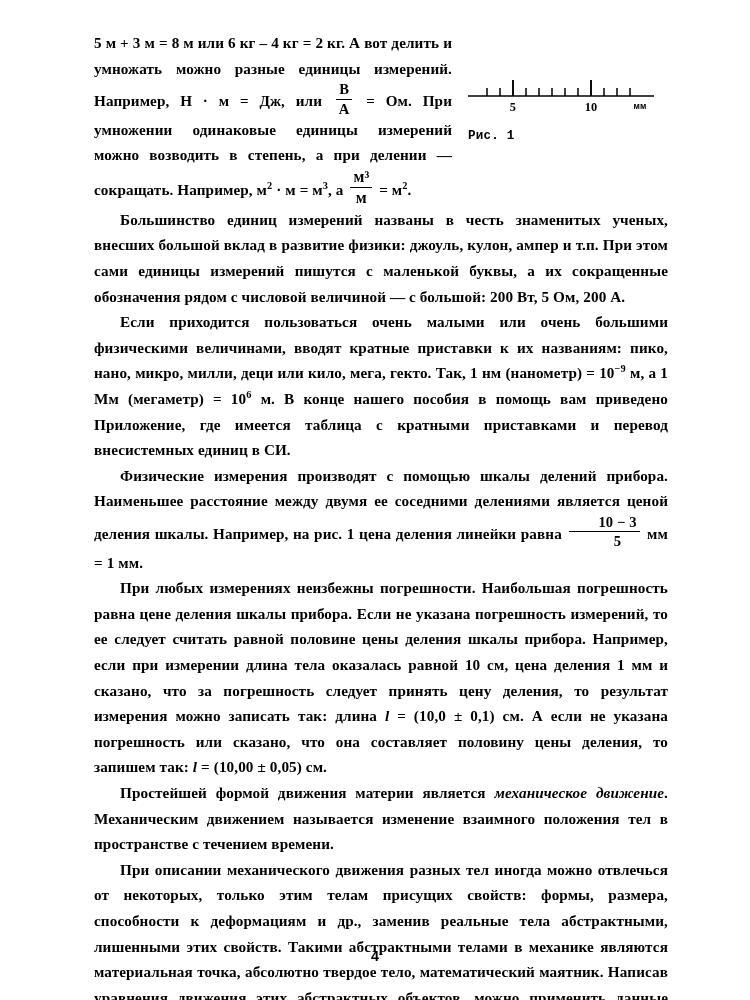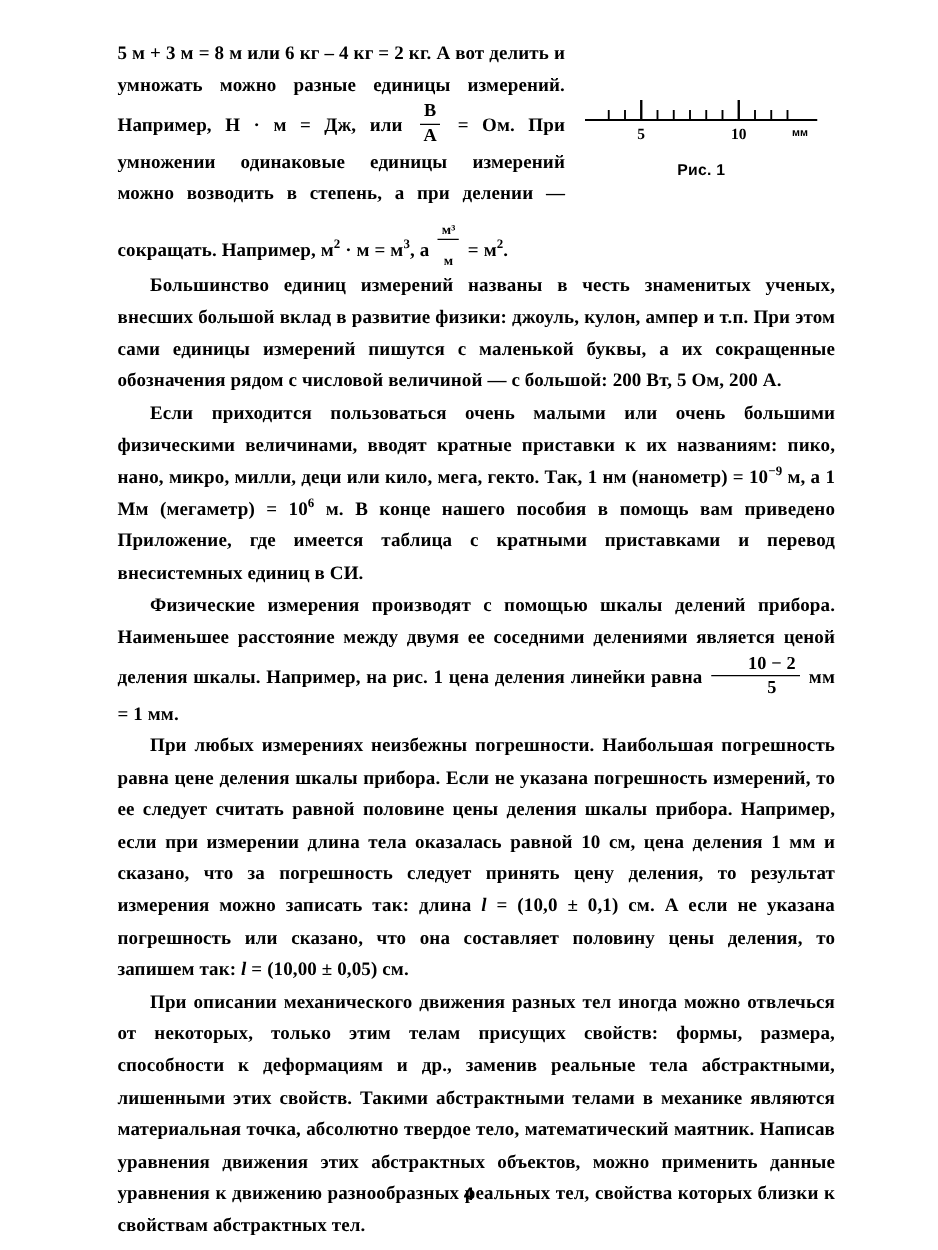--- a/index.html
+++ b/index.html
@@ -49,21 +49,21 @@
     display: block;
     padding: 0 3px 1px 3px;
     border-bottom: 1.4px solid #000;
     font-size: 14.6px;
   }
   .frac .den {
     display: block;
     padding: 1px 3px 0 3px;
     font-size: 14.6px;
   }
-  .frac.small .num, .frac.small .den { font-size: 11px; margin-top: 10px; }
+  .frac.small .num, .frac.small .den { font-size: 16px; }
 
   .ital { font-style: italic; }
   .sup { font-size: 0.68em; vertical-align: super; line-height: 0; }
 
   
   .fig-wrap {
     float: right;
     width: 206px;
     margin: 6px 0 2px 10px;
     shape-margin: 6px;
@@ -73,22 +73,22 @@
     padding-top: 34px;
   }
   .ruler-box {
     position: relative;
     width: 186px;
     height: 44px;
     margin-left: 6px;
   }
   .ruler-svg { display: block; }
   .fig-caption {
-    text-align: center;
-    font-family: Liberation Sans, sans-serif;
+    text-align: left;
+    font-family: Liberation Mono, monospace;
     font-size: 12.6px;
     font-weight: 700;
     margin-top: 10px;
     width: 186px;
     margin-left: 6px;
     letter-spacing: 0.2px;
   }
   .mm-label {
     font-family: "Liberation Sans", "DejaVu Sans", sans-serif;
     font-size: 8.6px;
@@ -150,26 +150,27 @@
       </div>
     </div>
 
     <p class="para noindent"><span>5 м + 3 м = 8 м или 6 кг – 4 кг = 2 кг. А вот делить и умножать можно разные единицы измерений. Например, Н · м = Дж, или </span><span class="frac"><span class="num">В</span><span class="den">А</span></span><span> = Ом. При умножении одинаковые единицы измерений можно возводить в степень, а при делении — сокращать. Например, м</span><span class="sup">2</span><span> · м = м</span><span class="sup">3</span><span>, а </span><span class="frac small"><span class="num">м³</span><span class="den">м</span></span><span> = м</span><span class="sup">2</span><span>.</span></p>
 
     <p class="para">Большинство единиц измерений названы в честь знаменитых ученых, внесших большой вклад в развитие физики: джоуль, кулон, ампер и т.п. При этом сами единицы измерений пишутся с маленькой буквы, а их сокращенные обозначения рядом с числовой величиной — с большой: 200 Вт, 5 Ом, 200 А.</p>
 
     <p class="para"><span>Если приходится пользоваться очень малыми или очень большими физическими величинами, вводят кратные приставки к их названиям: пико, нано, микро, милли, деци или кило, мега, гекто. Так, 1 нм (нанометр) = 10</span><span class="sup">−9</span><span> м, а 1 Мм (мегаметр) = 10</span><span class="sup">6</span><span> м. В конце нашего пособия в помощь вам приведено Приложение, где имеется таблица с кратными приставками и перевод внесистемных единиц в СИ.</span></p>
 
 
-    <p class="para"><span>Физические измерения производят с помощью шкалы делений прибора. Наименьшее расстояние между двумя ее соседними делениями является ценой деления шкалы. Например, на рис. 1 цена деления линейки равна </span><span class="frac"><span class="num">10 − 2</span><span class="den">5</span></span><span> мм = 1 мм.</span></p>
+    <p class="para"><span>Физические измерения производят с помощью шкалы делений прибора. Наименьшее расстояние между двумя ее соседними делениями является ценой деления шкалы. Например, на рис. 1 цена деления линейки равна </span><span class="frac"><span class="num">10 − 3</span><span class="den">5</span></span><span> мм = 1 мм.</span></p>
 
     <div class="clearer"></div>
 
     <p class="para"><span>При любых измерениях неизбежны погрешности. Наибольшая погрешность равна цене деления шкалы прибора. Если не указана погрешность измерений, то ее следует считать равной половине цены деления шкалы прибора. Например, если при измерении длина тела оказалась равной 10 см, цена деления 1 мм и сказано, что за погрешность следует принять цену деления, то результат измерения можно записать так: длина </span><span class="ital">l</span><span> = (10,0 ± 0,1) см. А если не указана погрешность или сказано, что она составляет половину цены деления, то запишем так: </span><span class="ital">l</span><span> = (10,00 ± 0,05) см.</span></p>
 
+    <p class="para"><span>Простейшей формой движения материи является </span><span class="ital">механическое движение</span><span>. Механическим движением называется изменение взаимного положения тел в пространстве с течением времени.</span></p>
 
     <p class="para">При описании механического движения разных тел иногда можно отвлечься от некоторых, только этим телам присущих свойств: формы, размера, способности к деформациям и др., заменив реальные тела абстрактными, лишенными этих свойств. Такими абстрактными телами в механике являются материальная точка, абсолютно твердое тело, математический маятник. Написав уравнения движения этих абстрактных объектов, можно применить данные уравнения к движению разнообразных реальных тел, свойства которых близки к свойствам абстрактных тел.</p>
 
   </div>
 
   <div class="page-number">4</div>
 
 </div>
 
 </body></html>

